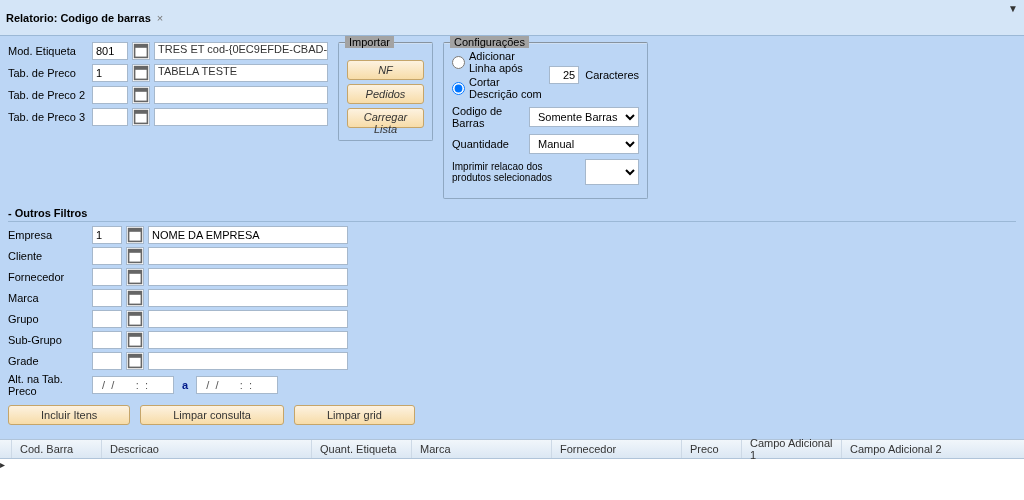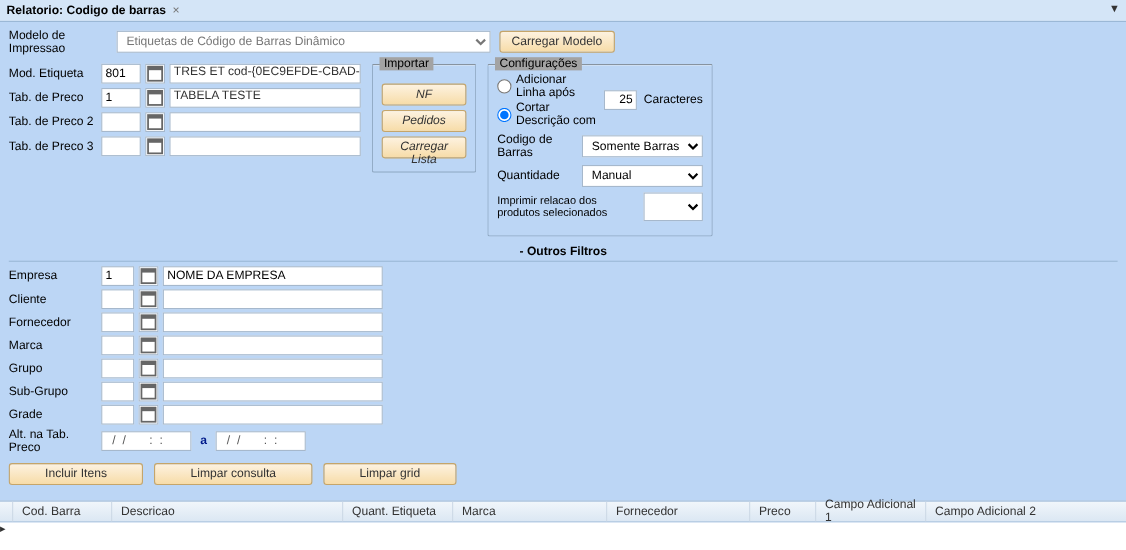--- a/index.html
+++ b/index.html
@@ -1,18 +1,18 @@
 <!DOCTYPE html>
 <html><head>
 <meta charset="utf-8">
 <style>
 * { box-sizing: border-box; margin: 0; padding: 0; font-family: Tahoma, Arial, sans-serif; font-size: 11px; }
 body { background: #bcd6f5; width: 1024px; height: 500px; overflow: hidden; position: relative; }
 
-.tab-bar { background: #d4e5f7; height: 20px; display: flex; align-items: center; padding: 0 6px; border-bottom: 1px solid #9bb8d6; position: relative; }
+.tab-bar { background: #d4e5f7; height: 36px; display: flex; align-items: center; padding: 0 6px; border-bottom: 1px solid #9bb8d6; position: relative; }
 .tab-title { font-weight: bold; font-size: 11px; }
 .tab-close { margin-left: 6px; color: #777; cursor: pointer; }
 .tab-dropdown { position: absolute; right: 6px; top: 3px; color: #333; cursor: pointer; font-size: 10px; }
 
 .content { padding: 6px 8px; }
 .lbl { width: 90px; color: #000; }
 
 select.wide { flex: 1; max-width: 340px; height: 20px; background: #fff; border: 1px solid #a6b8cc; padding: 0 4px; color: #777; }
 .btn { background: linear-gradient(#fdf2e0,#f7dca8); border: 1px solid #c5a56a; border-radius: 3px; padding: 2px 10px; height: 20px; cursor: pointer; color: #333; }
 
@@ -35,21 +35,21 @@
 .import-box .btn { display: block; width: 100%; margin: 4px 0; padding: 2px 4px; font-style: italic; }
 
 .config-box { width: 205px; }
 .config-row { display: flex; align-items: center; margin-bottom: 5px; gap: 6px; }
 .radio-group { display: flex; flex-direction: column; gap: 2px; }
 .radio-item { display: flex; align-items: center; gap: 4px; }
 .mini-input { width: 30px; height: 18px; border: 1px solid #a6b8cc; background: #fff; text-align: right; padding: 0 3px; }
 .dropdown { height: 20px; border: 1px solid #a6b8cc; background: #fff; padding: 0 4px; min-width: 110px; }
 .dropdown-sm { height: 20px; border: 1px solid #a6b8cc; background: #fff; padding: 12px 4px; width: 60px; }
 
-.section-title { font-weight: bold; margin: 8px 0 4px 0; border-bottom: 1px solid #9bb8d6; padding-bottom: 2px; text-align: center; }
+.section-title { font-weight: bold; margin: 8px 0 4px 0; border-bottom: 1px solid #9bb8d6; padding-bottom: 2px; }
 .section-title::before { content: "- "; }
 
 .filter-row { display: flex; align-items: center; margin-bottom: 3px; gap: 4px; }
 .filter-label { width: 80px; }
 .filter-id { width: 30px; height: 18px; border: 1px solid #a6b8cc; background: #fff; padding: 0 3px; }
 .filter-picker { width: 18px; height: 18px; border: 1px solid #a6b8cc; background: #fff; display: inline-flex; align-items: center; justify-content: center; cursor: pointer; }
 .filter-desc { width: 200px; height: 18px; border: 1px solid #a6b8cc; background: #fff; padding: 0 3px; }
 
 .date-input { width: 82px; height: 18px; border: 1px solid #a6b8cc; background: #fff; padding: 0 3px; color: #555; }
 .date-sep { color: #001a8a; font-weight: bold; margin: 0 4px; }
@@ -66,27 +66,20 @@
 <body>
 
 <div class="tab-bar">
   <span class="tab-title">Relatorio: Codigo de barras</span>
   <span class="tab-close">×</span>
   <span class="tab-dropdown">▼</span>
 </div>
 
 <div class="content">
 
-  <div class="top-row">
-    <span class="lbl">Modelo de Impressao</span>
-    <select class="wide">
-      <option>Etiquetas de Código de Barras Dinâmico</option>
-    </select>
-    <button class="btn">Carregar Modelo</button>
-  </div>
 
   <div class="main-layout">
     <div class="left-col">
       <div class="field-row">
         <span class="field-label">Mod. Etiqueta</span>
         <input class="input-sm" value="801" style="">
         <span class="input-picker">
             <svg viewBox="0 0 10 10">
               <rect x="1" y="1" width="8" height="8" fill="none" stroke="#666"></rect>
               <rect x="1" y="1" width="8" height="2" fill="#666"></rect>

